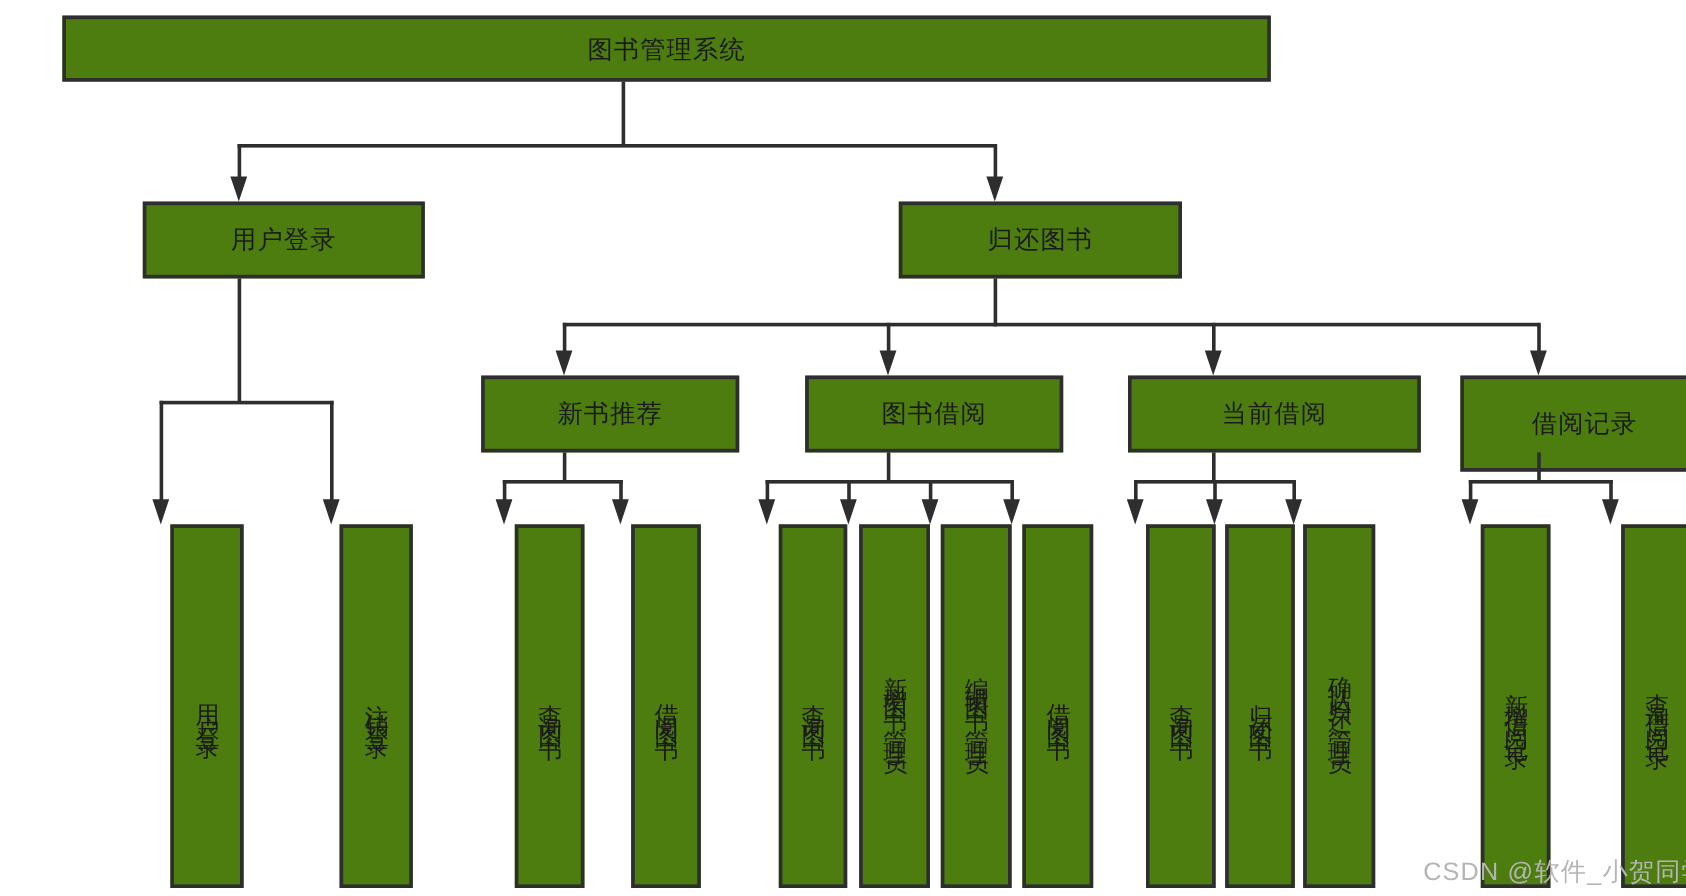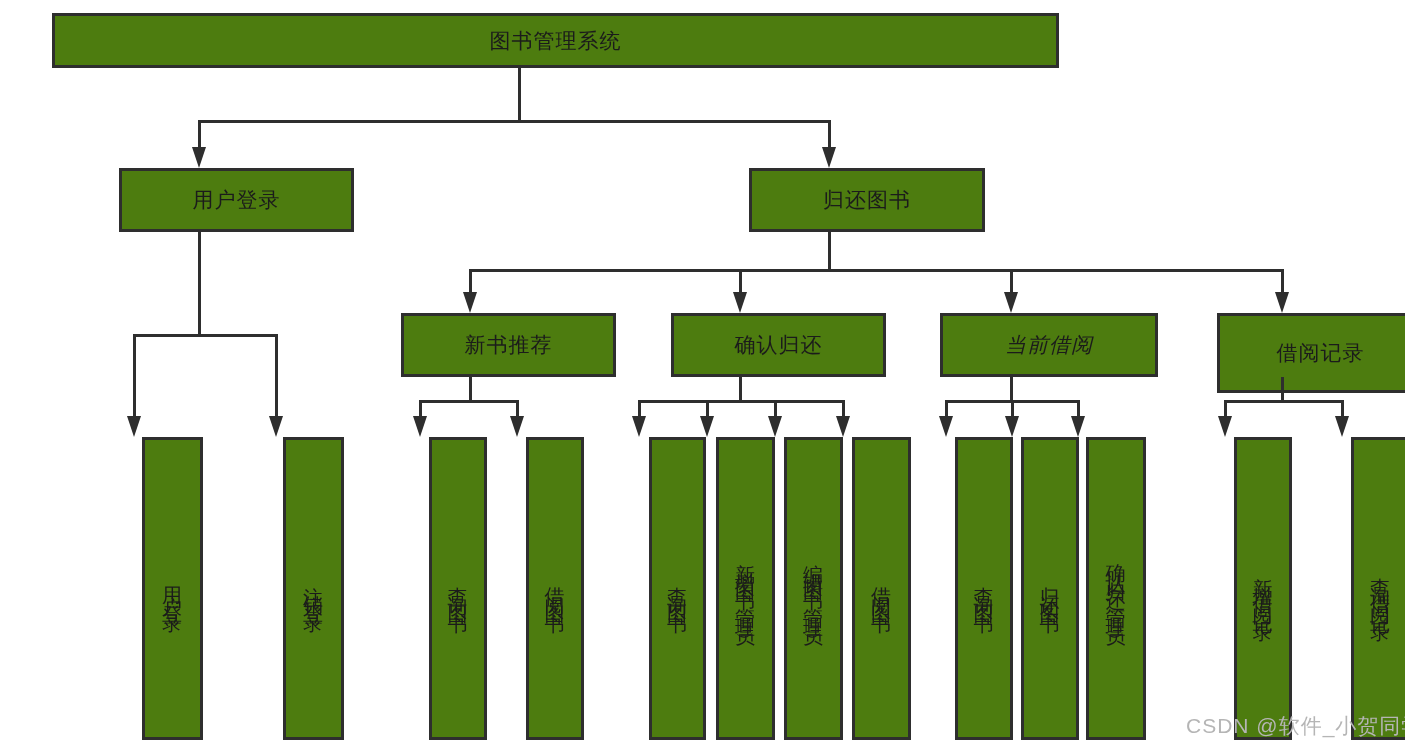--- a/index.html
+++ b/index.html
@@ -35,22 +35,22 @@
 <body>
 
 <div class="canvas">
 
   <div class="node hnode" style="left:14px; top:13px; width:1007px; height:55px;">图书管理系统</div>
 
   <div class="node hnode" style="left:81px; top:168px; width:235px; height:64px;">用户登录</div>
   <div class="node hnode" style="left:711px; top:168px; width:236px; height:64px;">归还图书</div>
 
   <div class="node hnode" style="left:363px; top:313px; width:215px; height:64px;">新书推荐</div>
-  <div class="node hnode" style="left:633px; top:313px; width:215px; height:64px;">确认归还</div>
-  <div class="node hnode" style="left:902px; top:313px; width:218px; height:64px;font-style:italic;">当前借阅</div>
+  <div class="node hnode" style="left:633px; top:313px; width:215px; height:64px;">图书借阅</div>
+  <div class="node hnode" style="left:902px; top:313px; width:244px; height:64px;">当前借阅</div>
   <div class="node hnode" style="left:1179px; top:313px; width:207px; height:80px;">借阅记录</div>
 
   <div class="node leaf" style="left:104px; top:437px; width:61px; height:303px;">用户登录</div>
   <div class="node leaf" style="left:245px; top:437px; width:61px; height:303px;">注销登录</div>
 
   <div class="node leaf" style="left:391px; top:437px; width:58px; height:303px;">查询图书</div>
   <div class="node leaf" style="left:488px; top:437px; width:58px; height:303px;">借阅图书</div>
 
   <div class="node leaf" style="left:611px; top:437px; width:57px; height:303px;">查询图书</div>
   <div class="node leaf" style="left:678px; top:437px; width:59px; height:303px;">新增图书（管理员）</div>

